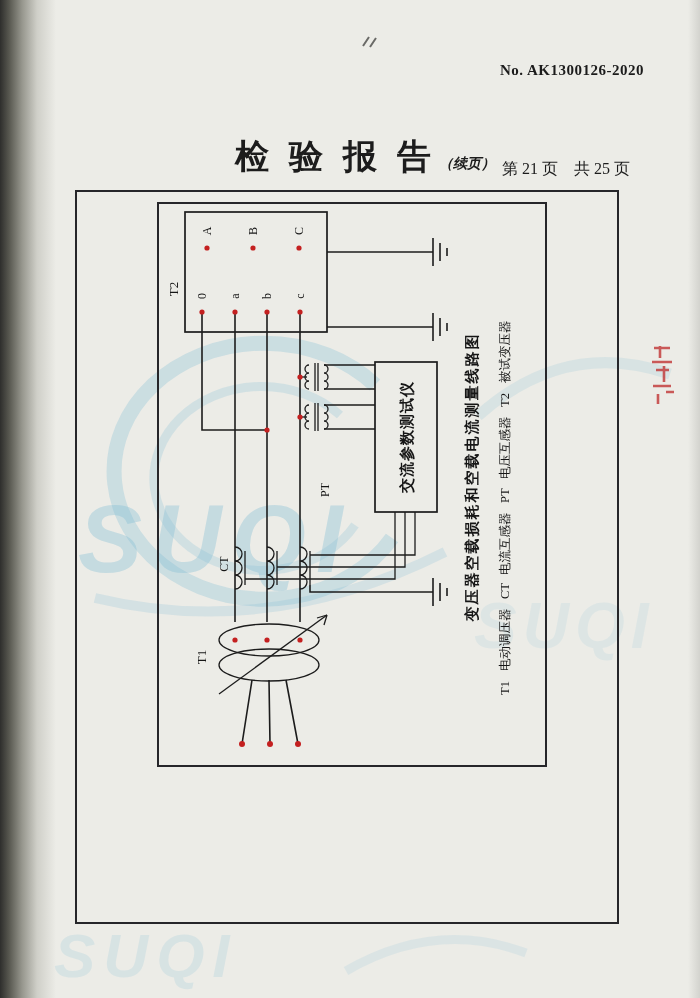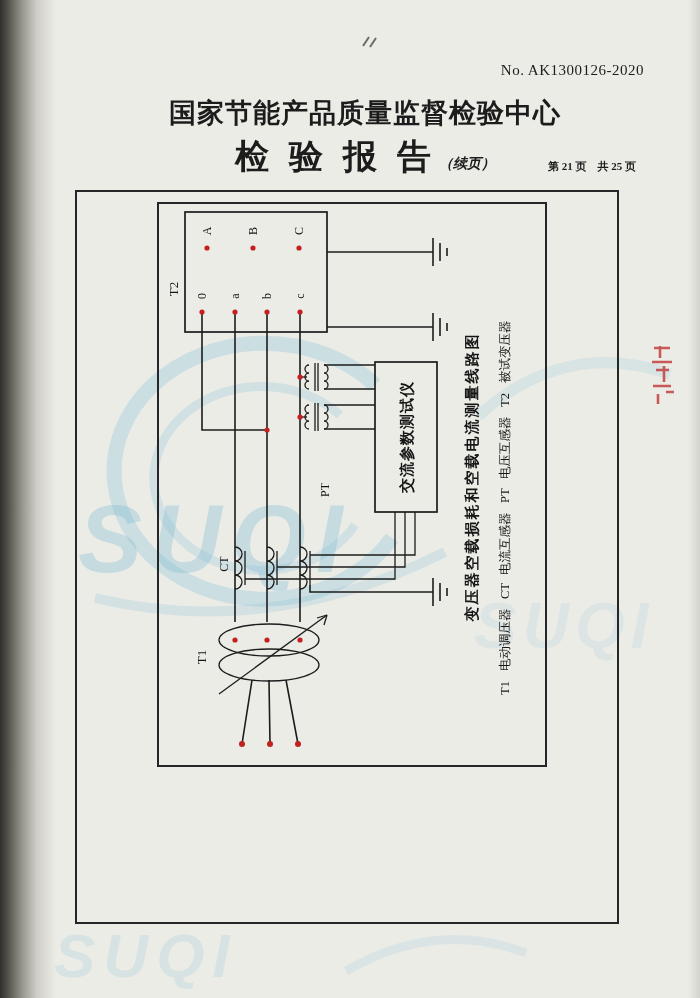--- a/index.html
+++ b/index.html
@@ -11,26 +11,26 @@
   .wm { position:absolute; z-index:0; pointer-events:none; }
   .layer1 { z-index:1; }
   .binding {
     position:absolute; left:0; top:0; bottom:0; width:56px; z-index:3; pointer-events:none;
     background:linear-gradient(90deg,#2e2e2c 0px,#57574f 9px,#96968d 22px,#cfcfc8 37px,rgba(236,236,231,0) 56px);
   }
   .right-shade {
     position:absolute; right:0; top:0; bottom:0; width:12px; z-index:3; pointer-events:none;
     background:linear-gradient(270deg, rgba(80,80,75,.16), rgba(80,80,75,0));
   }
-  .report-no { position:absolute; top:62px; right:56px; font-size:15px; font-weight:normal; letter-spacing:.5px; z-index:1; }
+  .report-no { position:absolute; top:62px; right:56px; font-size:15px; font-weight:bold; letter-spacing:.5px; z-index:1; }
   .title { position:absolute; top:95px; left:90px; right:60px; text-align:center; font-size:27px; font-weight:bold; letter-spacing:1px; z-index:1; }
   .subtitle { position:absolute; top:134px; left:90px; right:60px; text-align:center; z-index:1; }
   .subtitle .main { font-size:34px; font-weight:bold; letter-spacing:20px; }
   .subtitle .suffix { font-size:14px; font-weight:bold; margin-left:-12px;font-style:italic; }
-  .page-info { position:absolute; top:159px; right:64px; font-size:11px; white-space:pre; z-index:1;font-weight:bold; }
+  .page-info { position:absolute; top:159px; right:70px; font-size:16px; white-space:pre; z-index:1; }
   .outer-box { position:absolute; left:75px; top:190px; width:540px; height:730px; border:2px solid #26262a; z-index:1; }
   .circuit { position:absolute; left:80px; top:10px; }
   .circuit text { font-family:"Liberation Serif", serif; fill:#161616; }
   .wire { fill:none; stroke:#1c1c1c; stroke-width:1.6; }
   .thin { fill:none; stroke:#1c1c1c; stroke-width:1.3; }
   .box  { fill:none; stroke:#1c1c1c; stroke-width:1.7; }
   .frame{ fill:none; stroke:#26262a; stroke-width:2; }
   .t-mid{ text-anchor:middle; dominant-baseline:central; }
   .t-cap{ text-anchor:middle; }
   .stamp{ position:absolute; left:648px; top:344px; z-index:2; opacity:.78; }
@@ -62,21 +62,20 @@
   </svg>
 
   <div class="binding"></div>
   <div class="right-shade"></div>
 
   <svg class="penmark" width="22" height="16" viewBox="0 0 22 16">
     <path d="M3,12 L9,3 M10,13 L16,4" stroke="#4a4a48" stroke-width="2" fill="none"></path>
   </svg>
 
   <div class="report-no">No. AK1300126-2020</div>
-  <div class="title">国家节能产品质量监督检验中心</div>
   <div class="subtitle">
     <span class="main">检验报告</span><span class="suffix">（续页）</span>
   </div>
   <div class="page-info">第 21 页　共 25 页</div>
 
   <div class="outer-box layer1">
 
     <svg class="circuit" width="390" height="565" viewBox="0 0 390 565">
       <rect class="frame" x="1" y="1" width="388" height="563"></rect>
 

